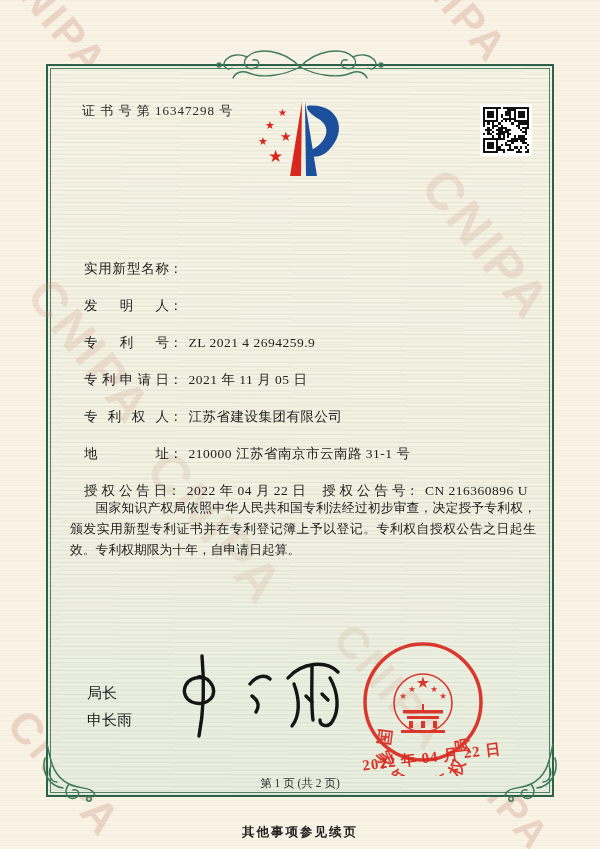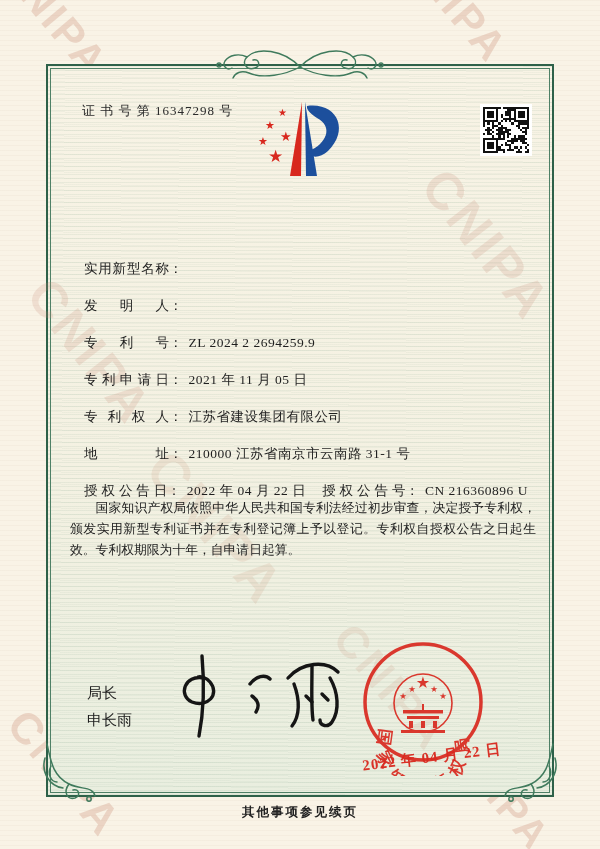--- a/index.html
+++ b/index.html
@@ -84,21 +84,21 @@
   .seal { position:absolute; left:300px; top:560px; z-index:3; opacity:.92; mix-blend-mode:multiply; }
   .stamp-date {
     position:absolute; left:314px; top:682px; z-index:4;
     color:#d8281e; font-size:15px; font-weight:bold; letter-spacing:1px;
     transform:rotate(-7deg); white-space:nowrap; opacity:.95;
   }
 
   .page-info { position:absolute; left:0; right:0; top:710px; text-align:center; font-size:11.5px; color:#333; }
 
   .cont-note {
-    position:absolute; left:0; right:0; top:804px; text-align:center; z-index:2;
+    position:absolute; left:0; right:0; top:824px; text-align:center; z-index:2;
     font-size:12.5px; letter-spacing:2px; color:#222; font-weight:bold;
   }
 
   .ornament { position:absolute; z-index:4; pointer-events:none; }
   .orn-top { left:calc(50% - 95px); top:-21px; }
   .orn-bl  { left:-9px; top:676px; }
   .orn-br  { right:-9px; top:676px; transform:scaleX(-1); }
 </style>
 </head>
 <body>
@@ -416,21 +416,21 @@
         <span class="lbl">实用新型名称</span>
           <span class="colon">：</span>
       </div>
       <div class="row">
         <span class="lbl">发明人</span>
           <span class="colon">：</span>
       </div>
       <div class="row">
         <span class="lbl">专利号</span>
           <span class="colon">：</span>
-        <span class="val">ZL 2024 2 2694259.9</span>
+        <span class="val">ZL 2021 4 2694259.9</span>
       </div>
       <div class="row">
         <span class="lbl">专利申请日</span>
           <span class="colon">：</span>
         <span class="val">2021 年 11 月 05 日</span>
       </div>
       <div class="row">
         <span class="lbl">专利权人</span>
           <span class="colon">：</span>
         <span class="val">江苏省建设集团有限公司</span>
@@ -497,16 +497,17 @@
           <rect x="61" y="95" width="4" height="7"></rect>
           <rect x="73" y="95" width="4" height="7"></rect>
           <rect x="85" y="95" width="4" height="7"></rect>
           <rect x="53" y="104" width="44" height="3"></rect>
         </g>
       </g>
     </svg>
 
     <div class="stamp-date">2022 年 04 月 22 日</div>
 
+    <div class="page-info">第 1 页 (共 2 页)</div>
   </div>
 </div>
 
 <div class="cont-note">其他事项参见续页</div>
 
 </body></html>

